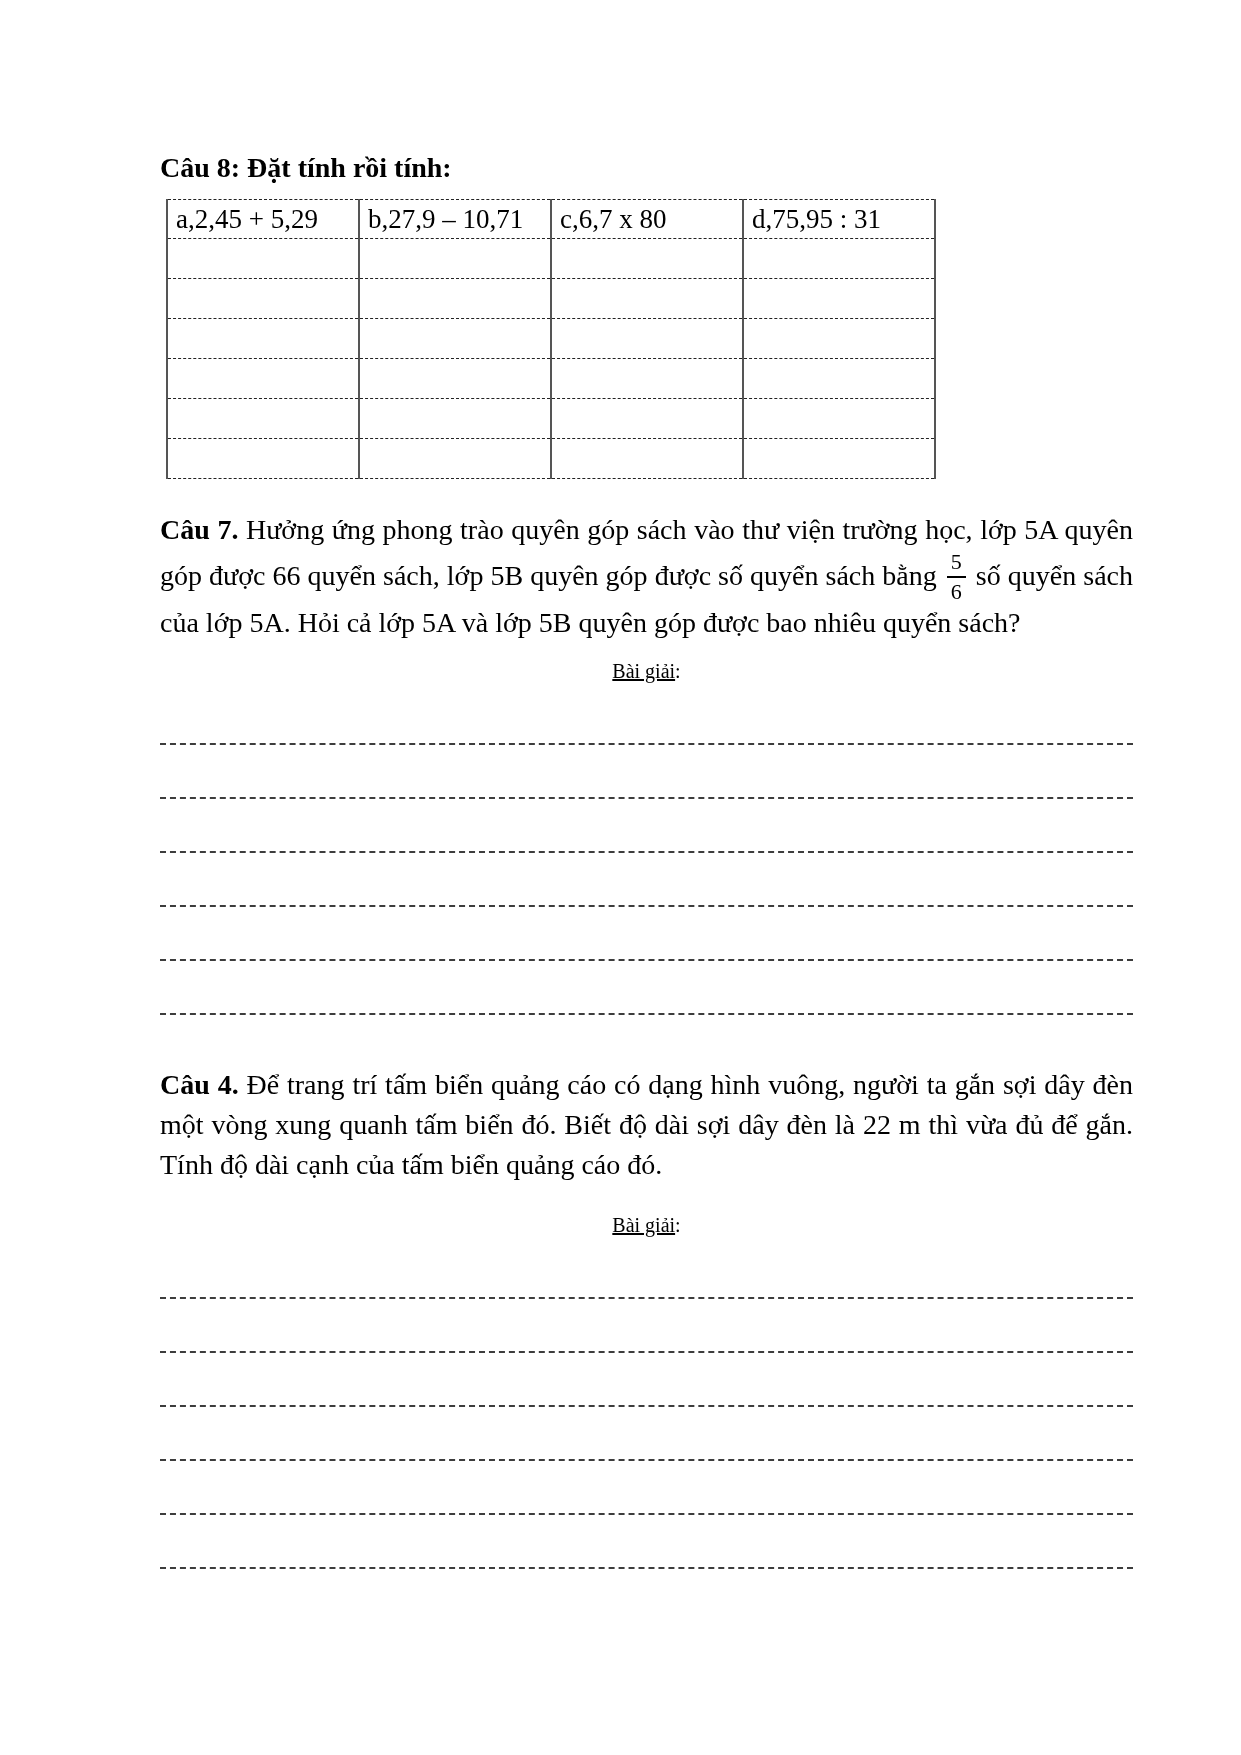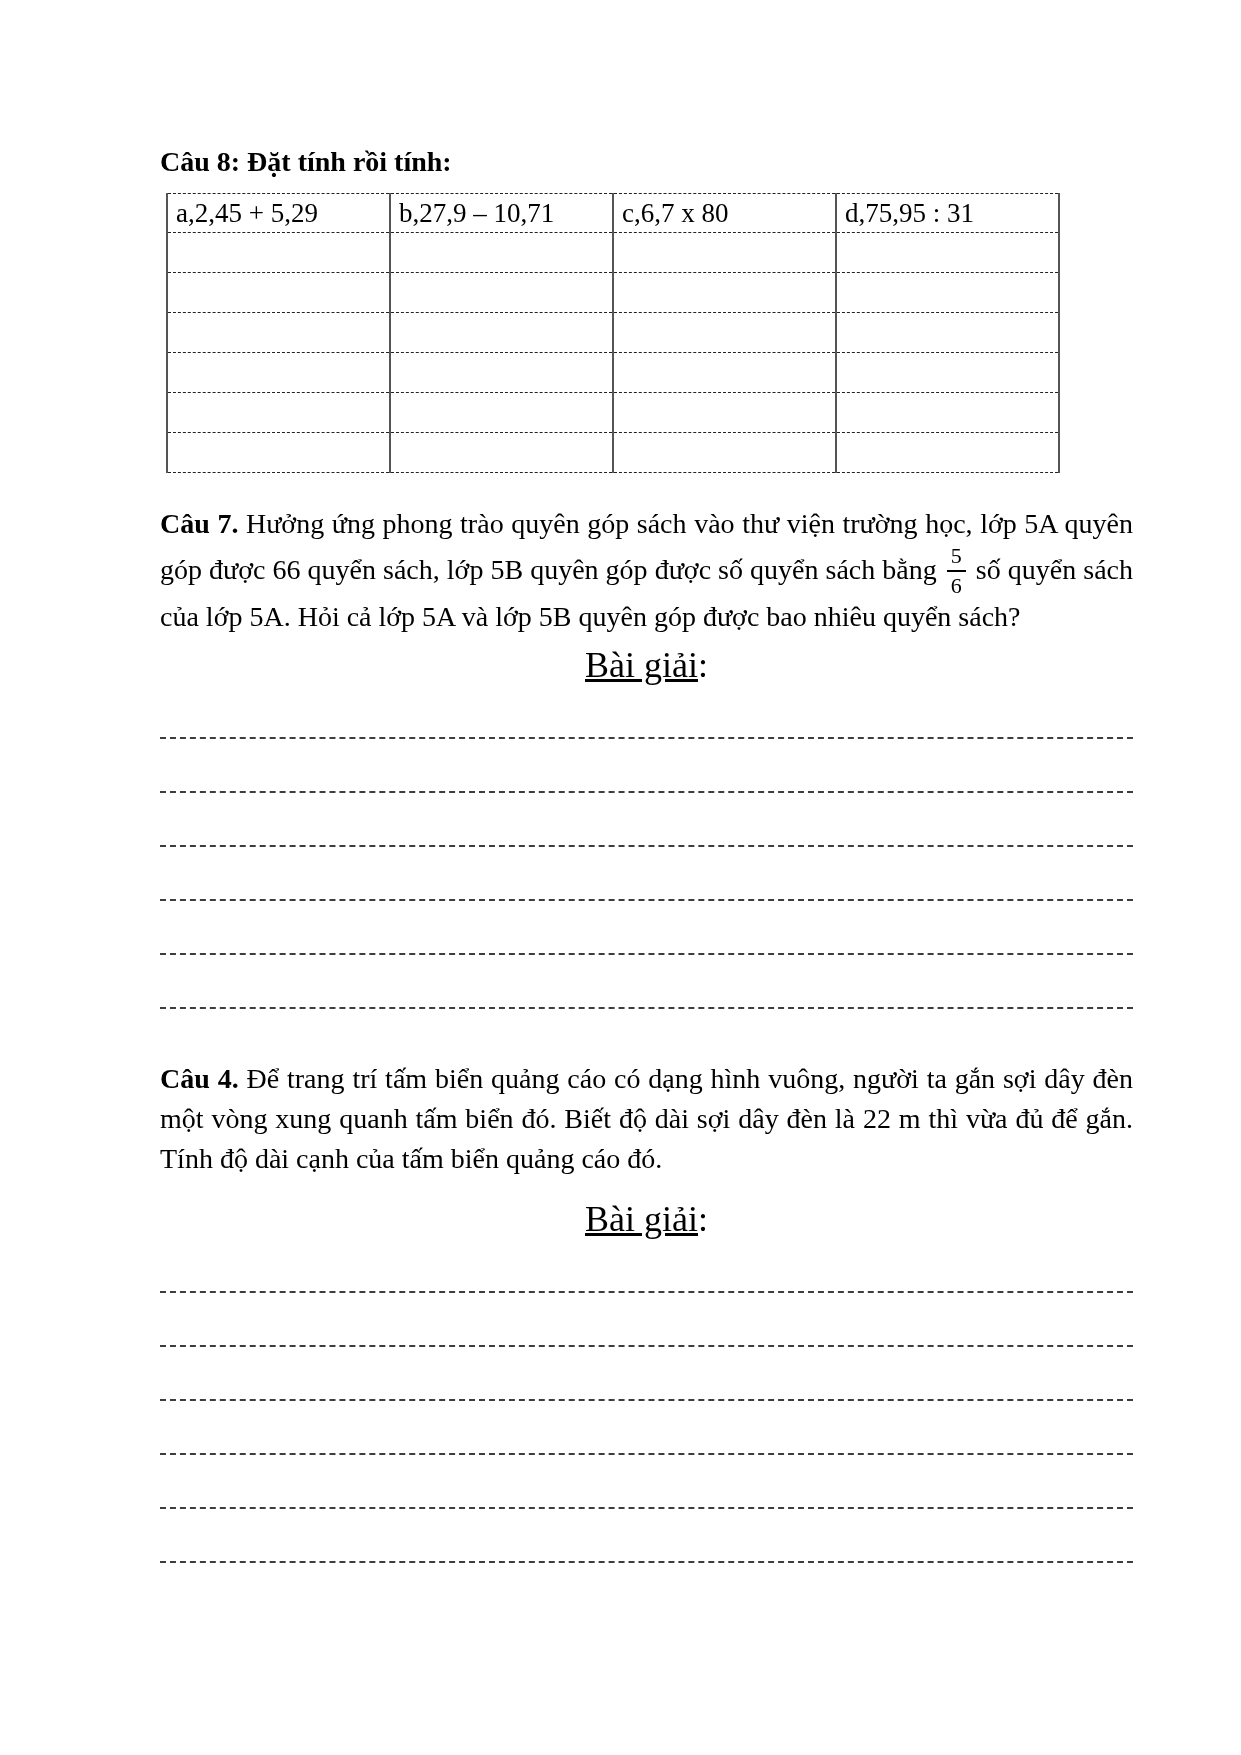--- a/index.html
+++ b/index.html
@@ -10,33 +10,33 @@
   body {
     width: 1241px;
     height: 1755px;
     position: relative;
     font-family: "Liberation Serif", serif;
     color: #000000;
   }
   .page {
     position: absolute;
     left: 160px;
-    top: 146px;
+    top: 152px;
     width: 973px;
   }
   .heading {
     font-size: 28px;
     font-weight: bold;
     line-height: 32px;
     margin: 0 0 15px 0;
   }
   table.calc-table {
     border-collapse: collapse;
     table-layout: fixed;
-    width: 894px;
+    width: 770px;
     margin-left: 6px;
     border-top: 1px dashed #222;
     border-bottom: 1px dashed #222;
     border-left: 2px solid #555;
     border-right: 2px solid #555;
   }
   table.calc-table td {
     border-right: 2px solid #555;
     border-bottom: 1px dashed #222;
     padding: 0 4px 0 8px;
@@ -50,21 +50,21 @@
   table.calc-table tr.empty-row td { height: 39px; }
   table.calc-table tr:last-child td { border-bottom: none; }
   .para {
     font-size: 28px;
     line-height: 40px;
     text-align: justify;
     margin: 31px 0 0 0;
   }
   .para .q-label { font-weight: bold; }
   .solution-heading {
-    font-size: 36px;
+    font-size: 20px;
     text-align: center;
     margin: 10px 0 0 0;
     line-height: 36px;
   }
   .solution-heading .ul { text-decoration: underline; }
   .answer-lines { margin-top: 2px; }
   .ans-line {
     height: 52px;
     border-bottom: 2px dashed #3d3d3d;
   }

